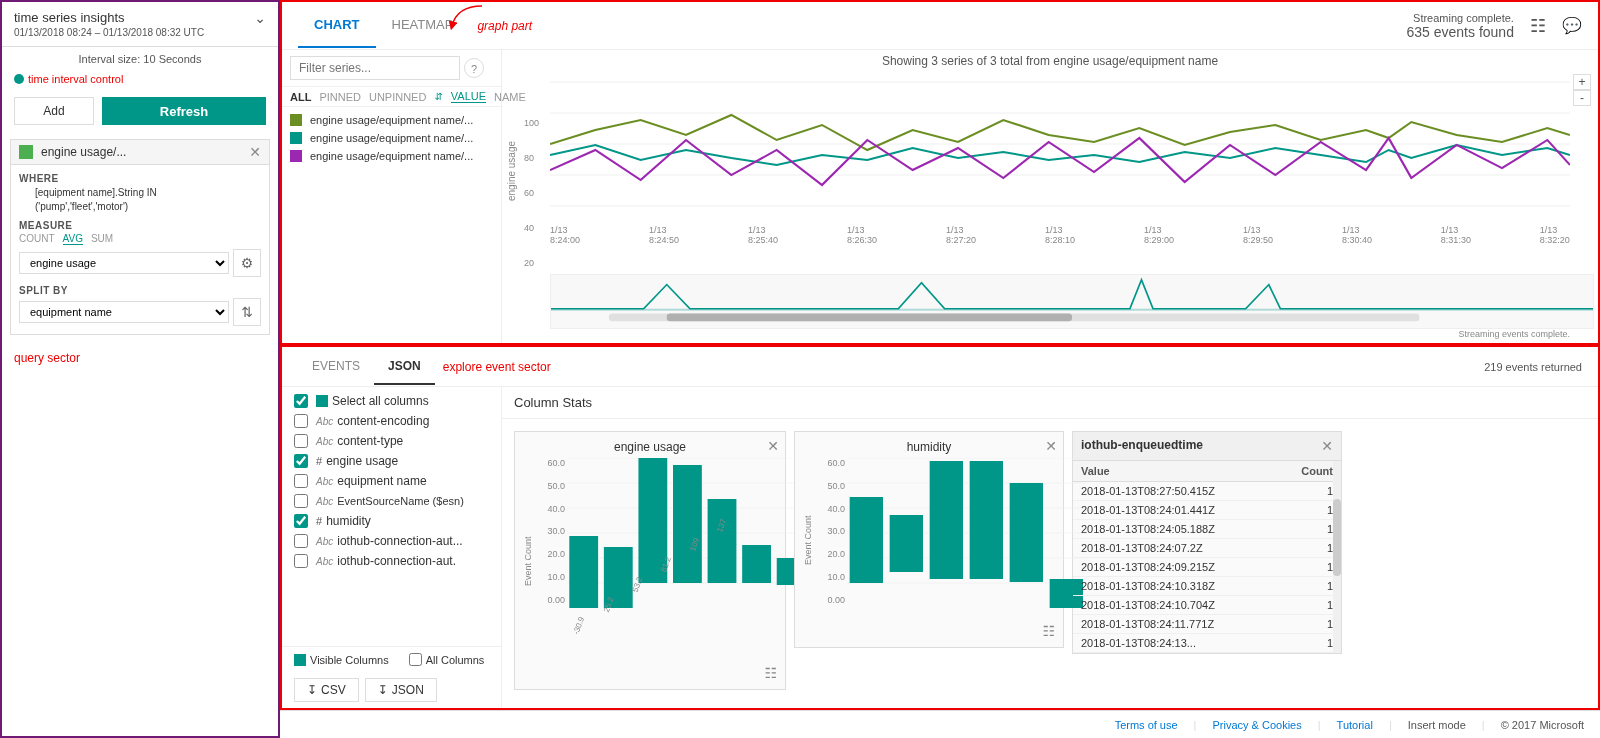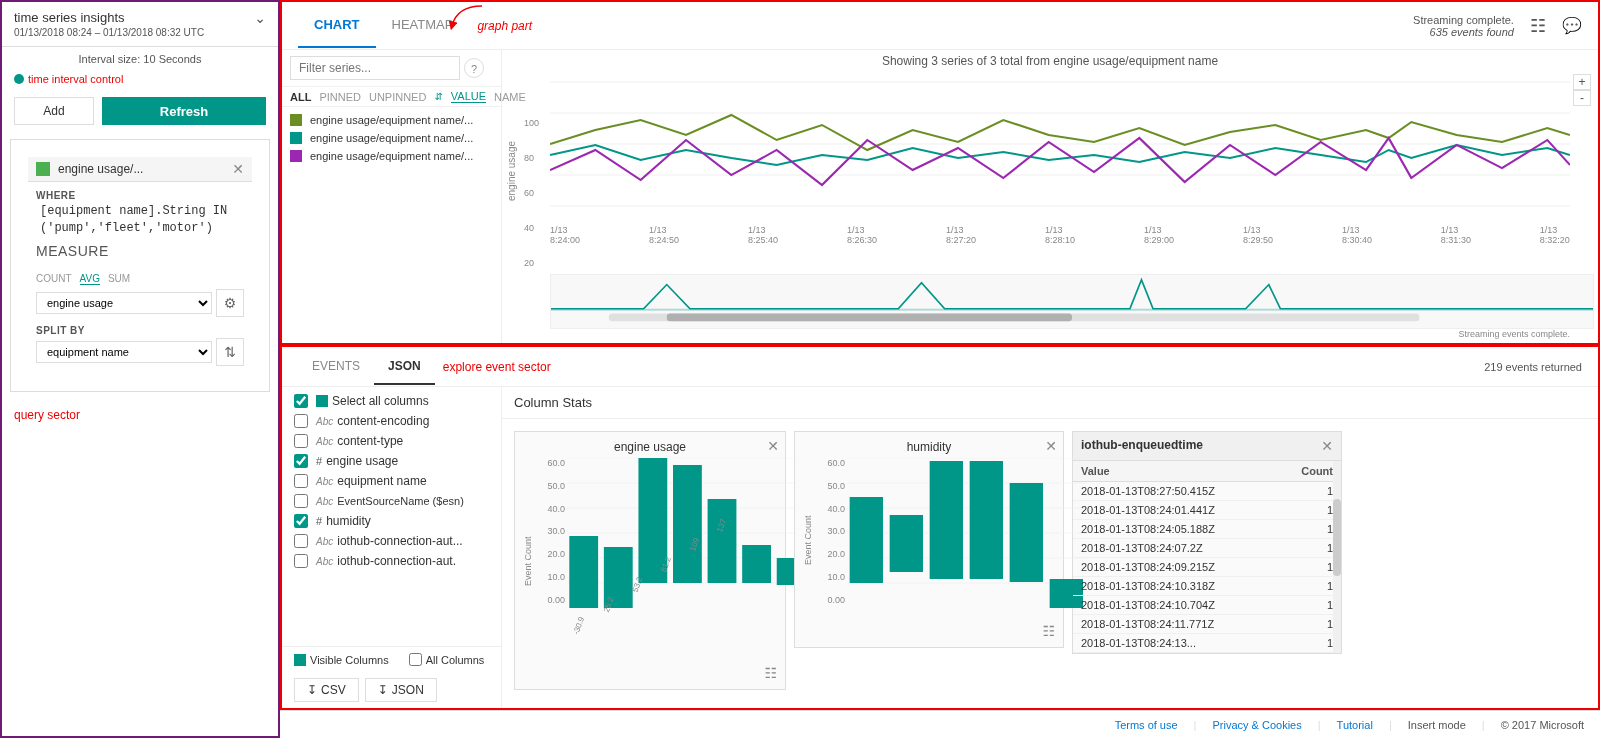--- a/index.html
+++ b/index.html
@@ -9,27 +9,27 @@
     
     
     .sidebar { width: 280px; min-width: 280px; background: #fff; border: 2px solid #e00; display: flex; flex-direction: column; height: 100%; }
     .sidebar-header { padding: 8px 12px; border-bottom: 1px solid #ddd; }
     .interval-row { display: flex; align-items: center; padding: 6px 12px; }
     .interval-dot { width: 10px; height: 10px; background: #009688; border-radius: 50%; margin-right: 4px; }
     .sidebar-buttons { display: flex; gap: 8px; padding: 6px 12px; }
     .btn-add { flex: 1; padding: 6px; border: 1px solid #ddd; background: #fff; cursor: pointer; font-size: 12px; color: #333; }
     .btn-refresh { flex: 2; padding: 6px 16px; background: #009688; border: none; color: #fff; font-size: 13px; font-weight: 600; cursor: pointer; }
     
-    .query-card { margin: 8px; border: 1px solid #ddd; padding: 17px; }
+    .query-card { margin: 8px; border: 1px solid #ddd; padding: 0; }
     .query-card-header { display: flex; align-items: center; padding: 4px 8px; background: #f5f5f5; border-bottom: 1px solid #ddd; }
     .query-color { width: 14px; height: 14px; background: #4caf50; margin-right: 8px; }
     .query-body { padding: 8px; }
     .query-where-label { font-size: 10px; font-weight: 700; color: #555; letter-spacing: 0.5px; }
-    .query-where-value { font-size: 12px; color: #333; margin: 2px 0 6px 4px; line-height: 1.4; font-family: Liberation Mono, monospace; }
-    .query-measure-label { font-size: 14px; font-weight: 400; color: #555; letter-spacing: 0.5px; margin-bottom: 14px; }
+    .query-where-value { font-size: 10px; color: #333; margin: 2px 0 6px 16px; line-height: 1.4; }
+    .query-measure-label { font-size: 10px; font-weight: 700; color: #555; letter-spacing: 0.5px; margin-bottom: 2px; }
     .query-measure-tabs { display: flex; gap: 8px; font-size: 10px; color: #999; margin-bottom: 4px; }
     .query-select { flex: 1; padding: 3px 6px; border: 1px solid #ddd; font-size: 11px; background: #fff; }
     .query-icon-btn { width: 28px; height: 28px; border: 1px solid #ddd; background: #fff; margin-left: 4px; cursor: pointer; display: flex; align-items: center; justify-content: center; color: #666; font-size: 14px; }
     .split-by-label { font-size: 10px; font-weight: 700; color: #555; letter-spacing: 0.5px; margin-bottom: 2px; }
     .query-sector-label { color: #e00; font-size: 12px; padding: 8px 12px; }
     
     
     .main { flex: 1; display: flex; flex-direction: column; height: 100%; }
     
     
@@ -180,21 +180,21 @@
             <defs>
                 <marker id="arr" markerWidth="6" markerHeight="6" refX="3" refY="3" orient="auto">
                   <path d="M0,0 L6,3 L0,6 Z" fill="#e00"></path>
                 </marker>
               </defs>
           </svg>
         </div>
         <div class="chart-header-right">
           <div style="text-align:right;">
             <div style="font-size:11px;color:#555;">Streaming complete.</div>
-            <div style="font-size:11px;color:#555;font-style:italic;">635 events found</div>
+            <div style="font-size:14px;color:#555;">635 events found</div>
           </div>
           <span style="font-size:18px;color:#555;margin-left:8px;cursor:pointer;">☷</span>
           <span style="font-size:16px;color:#555;margin-left:8px;cursor:pointer;">💬</span>
         </div>
       </div>
 
       <div style="display:flex;flex:1;min-height:0;">
 
         <div style="width:220px;min-width:220px;border-right:1px solid #eee;display:flex;flex-direction:column;">
           <div style="padding:6px 8px;border-bottom:1px solid #f0f0f0;display:flex;align-items:center;">

